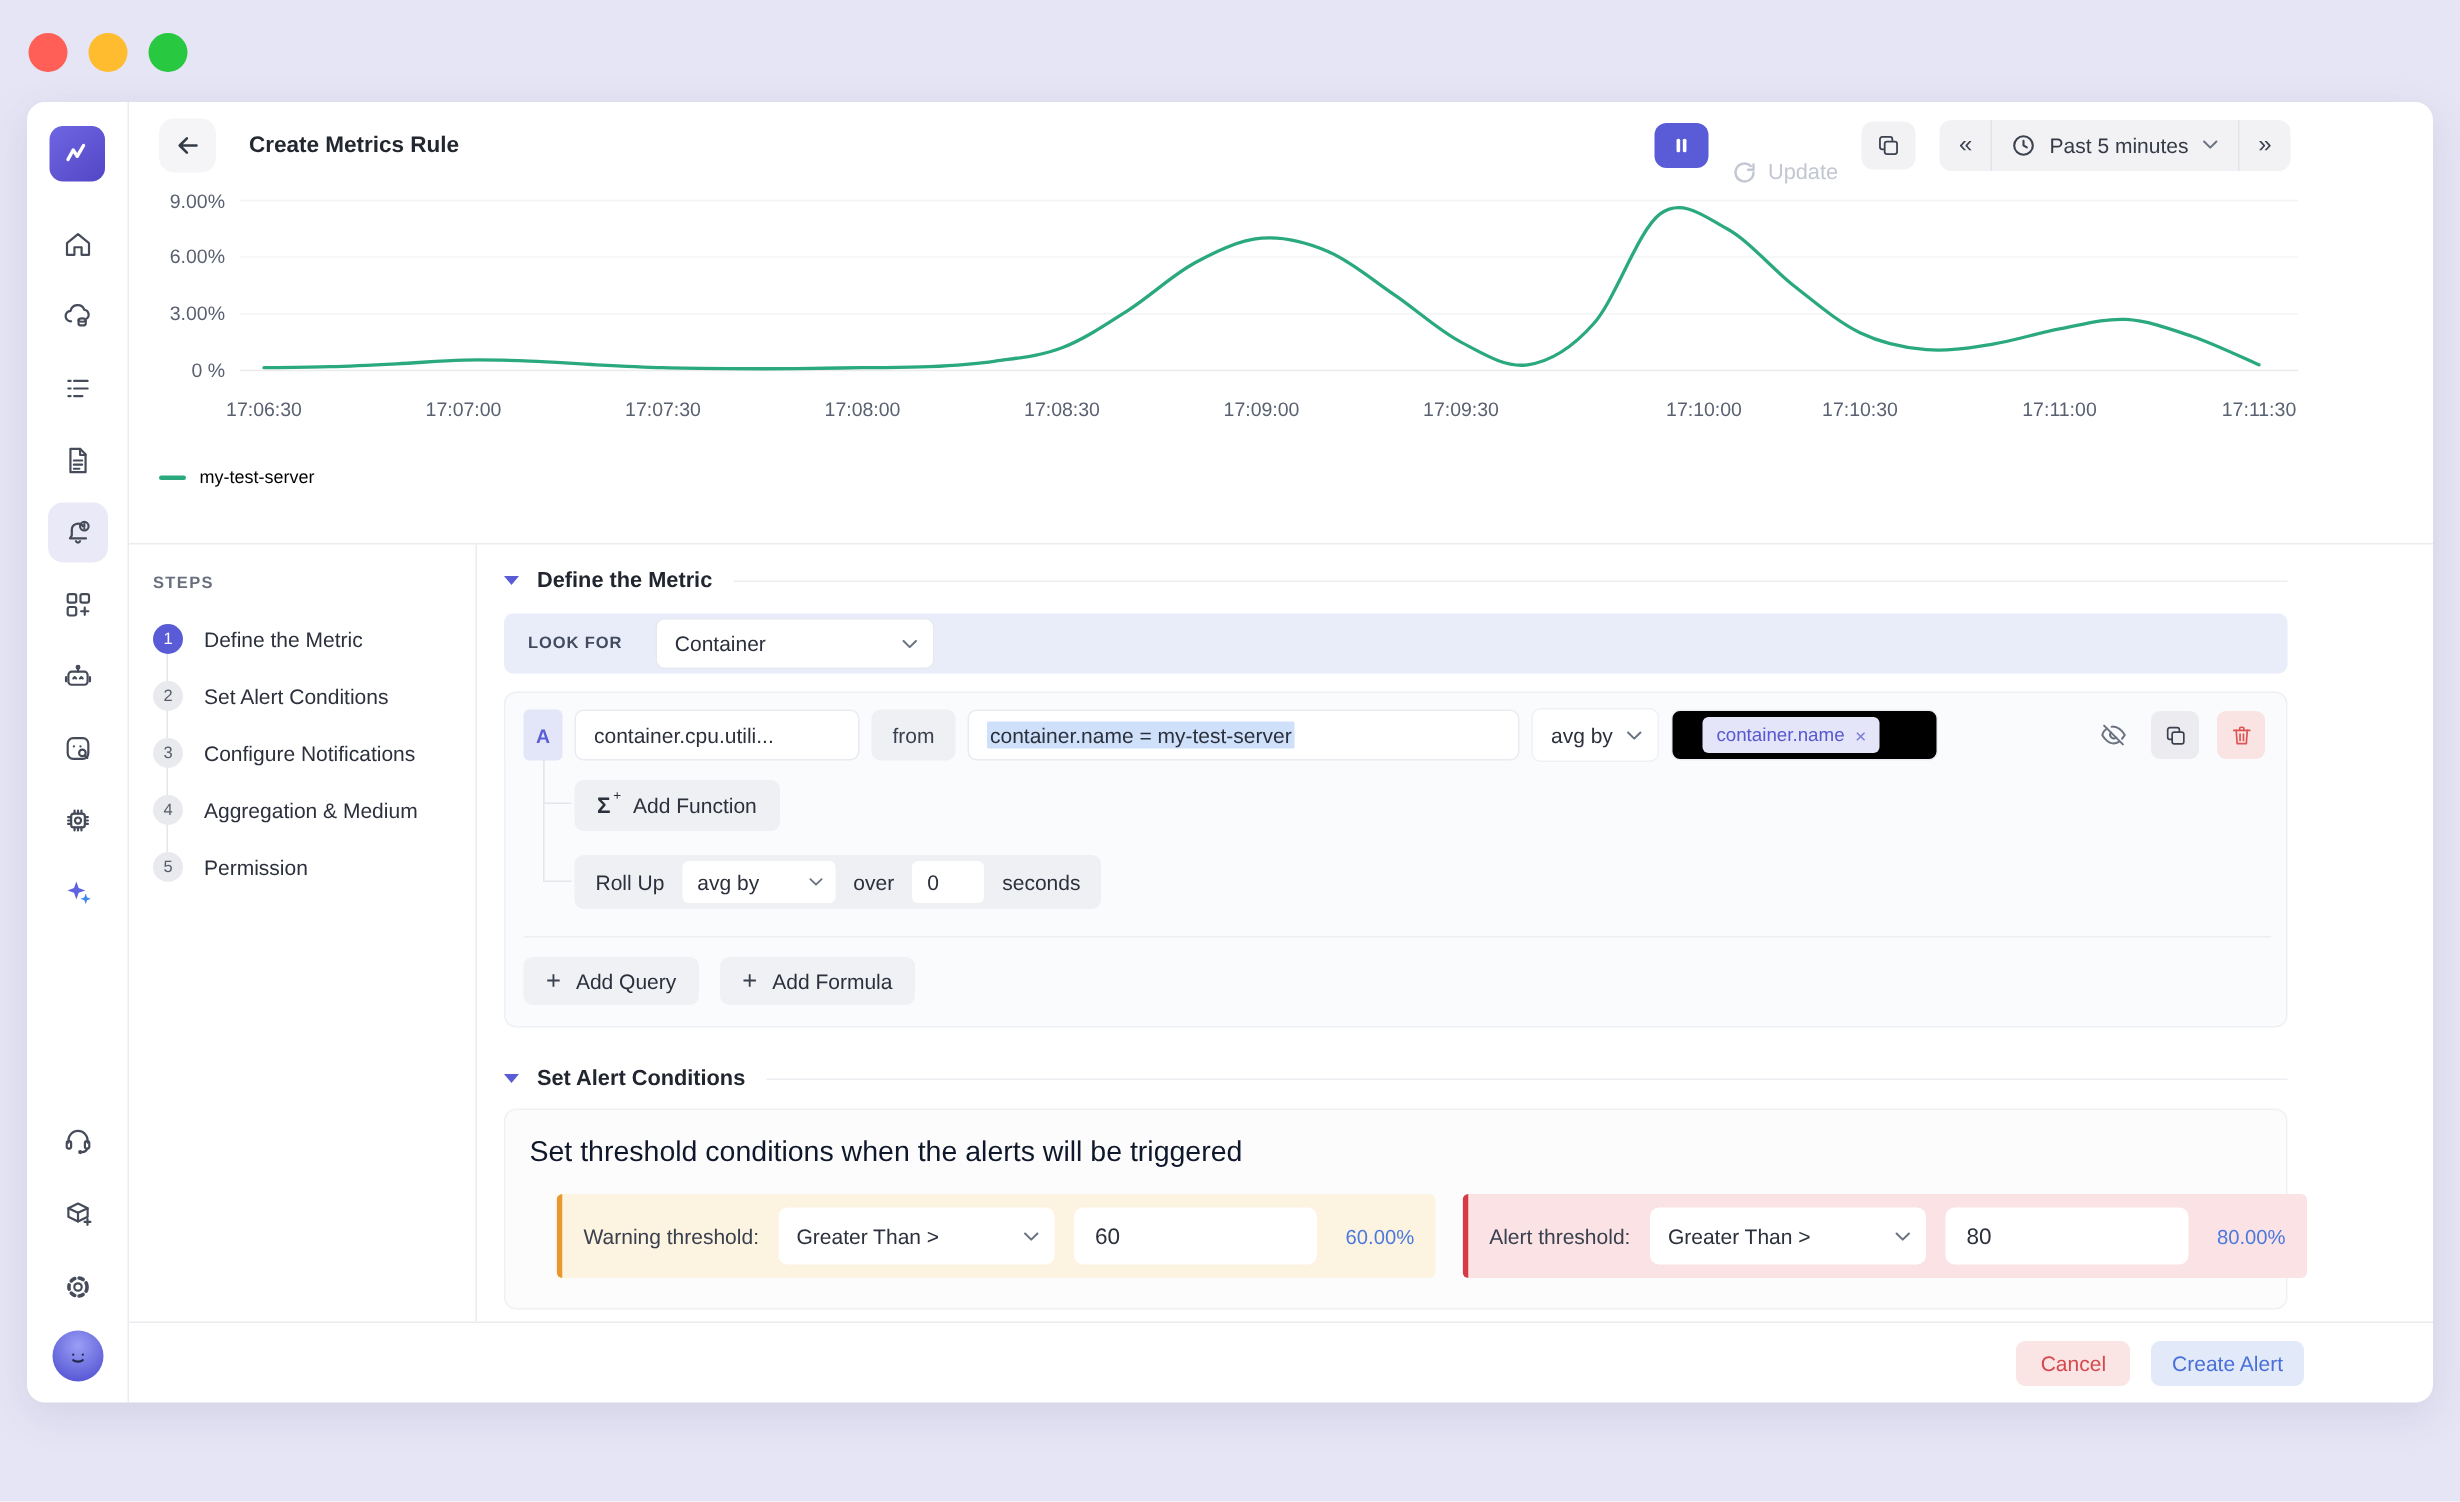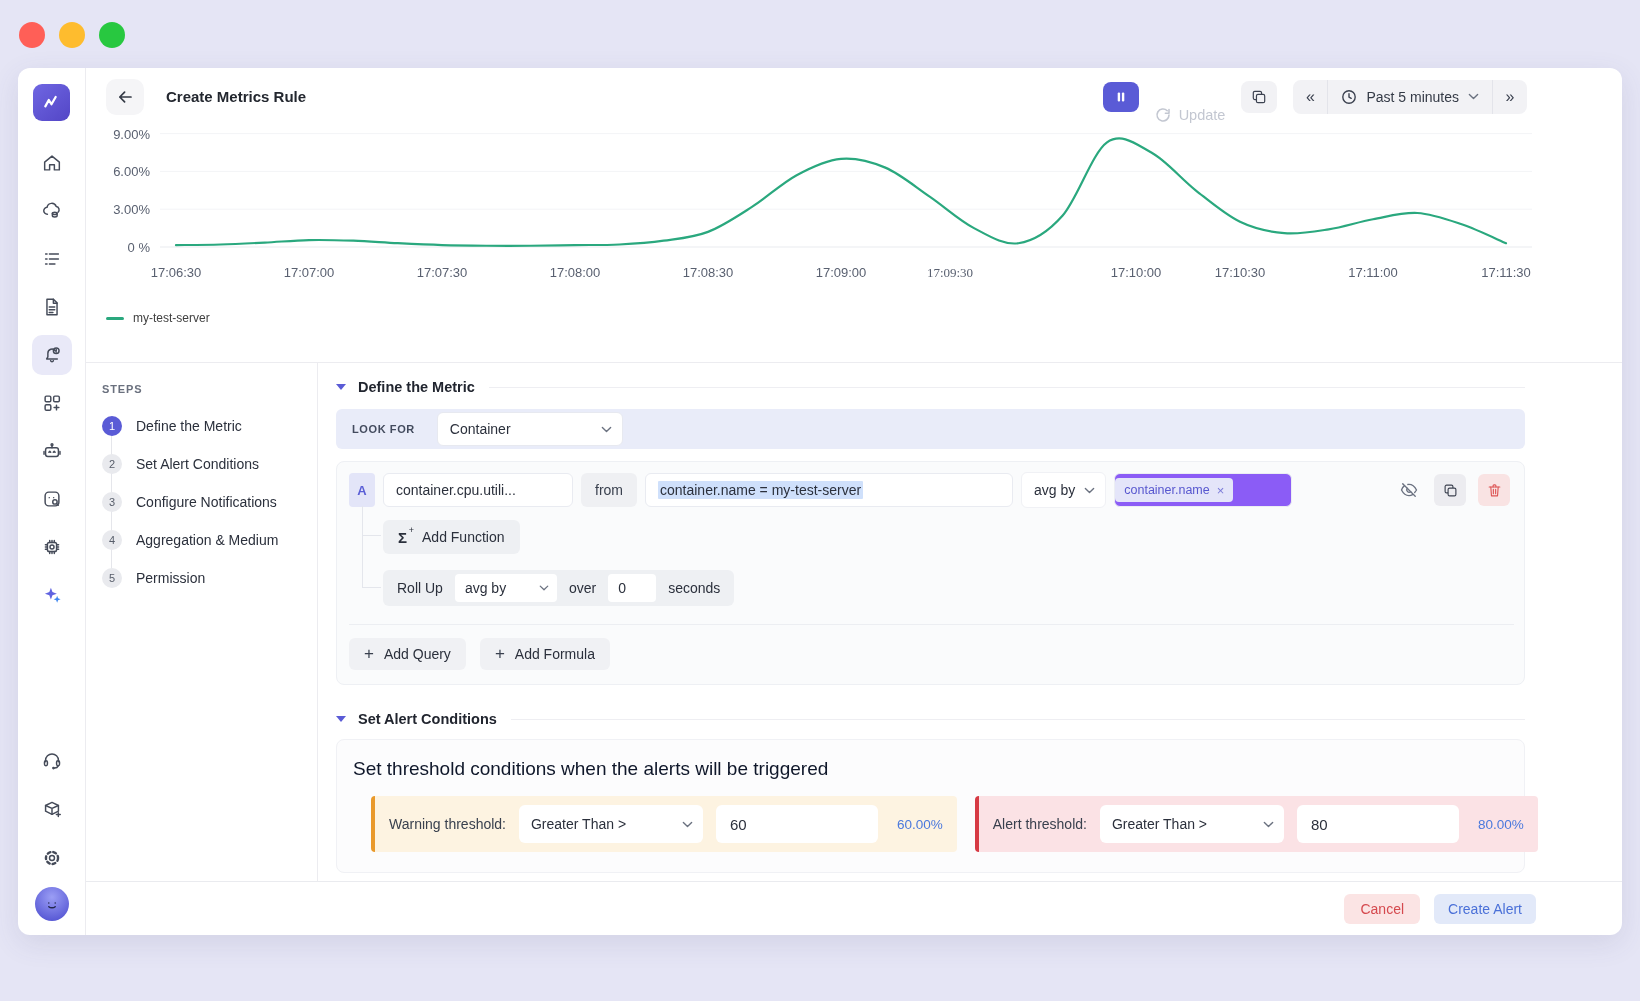--- a/index.html
+++ b/index.html
@@ -45,21 +45,21 @@
   
   .chart-sec{height:237px;flex:0 0 auto;padding-left:20px;}
   .chart-flex{display:flex;}
   .ylabels{width:44px;height:130px;position:relative;flex:0 0 auto;}
   .ylabel{position:absolute;right:0;transform:translateY(-50%);font-size:13px;color:#596070;white-space:nowrap;}
   .plot{width:1376px;height:130px;margin-left:6px;position:relative;}
   .xlabels{position:relative;height:26px;margin:4px 0 0 50px;width:1376px;}
   .xlabel{position:absolute;top:6px;transform:translateX(-50%);font-size:13px;color:#596070;white-space:nowrap;}
   .legend{display:flex;align-items:center;gap:9px;margin-top:26px;cursor:pointer;width:max-content;}
   .legend-swatch{width:18px;height:3px;border-radius:2px;background:#2aa87e;}
-  .legend-label{font-size:12px;color:#404040;}
+  .legend-label{font-size:12px;color:#000000;}
 
   
   .body-row{flex:1;display:flex;border-top:1px solid #ececf0;min-height:0;}
   .steps-col{width:215px;flex:0 0 auto;border-right:1px solid #ececf0;padding:20px 0 0 16px;}
   .steps-head{font-size:11px;font-weight:700;letter-spacing:.9px;color:#6a707e;margin-bottom:12px;}
   .steps-list{position:relative;}
   .rail{position:absolute;left:9px;top:20px;height:152px;width:1px;background:#e5e6eb;}
   .step-item{display:flex;align-items:center;gap:14px;height:38px;position:relative;cursor:pointer;}
   .step-circle{width:20px;height:20px;border-radius:50%;background:#e9eaee;color:#575d6a;font-size:11px;display:grid;place-items:center;z-index:1;}
   .step-item.active .step-circle{background:#5a5bd6;color:#fff;}
@@ -80,21 +80,21 @@
   .q-inner{padding:10px 10px 16px 12px;}
   .q-row{display:flex;align-items:center;gap:8px;}
   .q-letter{width:26px;height:34px;flex:0 0 auto;border-radius:4px;background:#e3e5f8;color:#5b5fd6;font-size:13px;font-weight:700;display:grid;place-items:center;}
   .tbox{background:#fff;border:1px solid #e9ebf1;border-radius:6px;height:34px;font-size:14px;color:#2b303c;box-sizing:border-box;}
   input.tbox{padding:0 12px;outline:none;font-family:inherit;}
   .metric-input{width:190px;}
   .from-chip{height:34px;background:#eff0f3;border-radius:6px;padding:0 14px;display:flex;align-items:center;font-size:14px;color:#39404e;flex:0 0 auto;}
   .filter-box{width:368px;display:flex;align-items:center;padding:0 12px;cursor:text;}
   .hl{background:#cfe0fb;padding:1px 2px;border-radius:1px;}
   .avgby{display:flex;align-items:center;gap:9px;background:#fff;border:1px solid #f0f1f5;height:34px;border-radius:6px;padding:0 10px 0 12px;font-size:14px;color:#2b303c;cursor:pointer;flex:0 0 auto;}
-  .tag-box{height:34px;background:#8b5cf6;border:1px solid #eceef3;border-radius:6px;display:flex;align-items:center;padding:0 0;width:178px;box-sizing:border-box;flex:0 0 auto;}
+  .tag-box{height:34px;background:#000000;border:1px solid #eceef3;border-radius:6px;display:flex;align-items:center;padding:0 20px;width:178px;box-sizing:border-box;flex:0 0 auto;}
   .tag-pill{background:#e4e5f9;color:#5757cf;border-radius:4px;font-size:12.5px;padding:5px 9px;display:flex;gap:7px;align-items:center;}
   .tag-x{cursor:pointer;color:#7a7ad8;font-size:13px;line-height:1;}
   .q-actions{margin-left:auto;display:flex;align-items:center;gap:12px;padding-right:4px;}
   .icon-btn{width:32px;height:32px;border-radius:6px;display:grid;place-items:center;cursor:pointer;}
   .copy-sm{background:#ececf0;}
   .trash{background:#f9e3e3;}
   .eye-btn{cursor:pointer;display:grid;place-items:center;width:26px;height:26px;}
 
   .conn{position:absolute;border-left:1px solid #e4e6ec;border-bottom:1px solid #e4e6ec;left:25px;width:18px;}
   .conn.c1{top:44px;height:29px;}
@@ -318,21 +318,21 @@
             </svg>
         </div>
       </div>
       <div class="xlabels" id="xlabels">
           <div class="xlabel" style="left: 20px;">17:06:30</div>
           <div class="xlabel" style="left: 153px;">17:07:00</div>
           <div class="xlabel" style="left: 286px;">17:07:30</div>
           <div class="xlabel" style="left: 419px;">17:08:00</div>
           <div class="xlabel" style="left: 552px;">17:08:30</div>
           <div class="xlabel" style="left: 685px;">17:09:00</div>
-          <div class="xlabel" style="left: 794px; font-family: Liberation Serif, serif;">17:09:30</div>
+          <div class="xlabel" style="left: 818px;">17:09:30</div>
           <div class="xlabel" style="left: 980px;">17:10:00</div>
           <div class="xlabel" style="left: 1084px;">17:10:30</div>
           <div class="xlabel" style="left: 1217px;">17:11:00</div>
           <div class="xlabel" style="left: 1350px;">17:11:30</div>
         </div>
       <div class="legend">
         <div class="legend-swatch" id="legend-swatch" style="background: rgb(42, 168, 126);"></div>
         <div class="legend-label">my-test-server</div>
       </div>
     </div>

